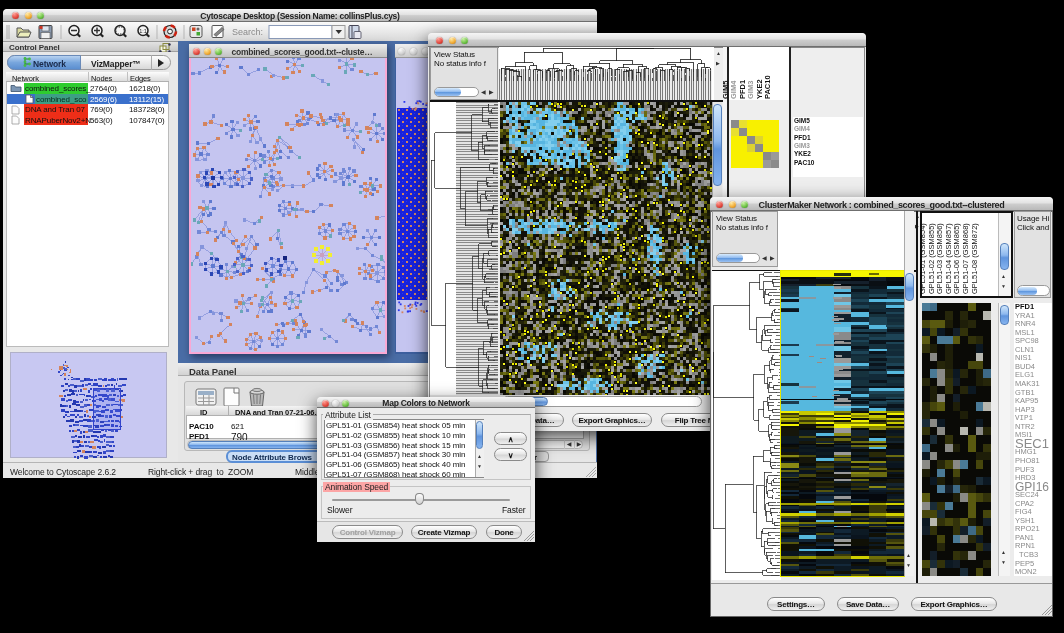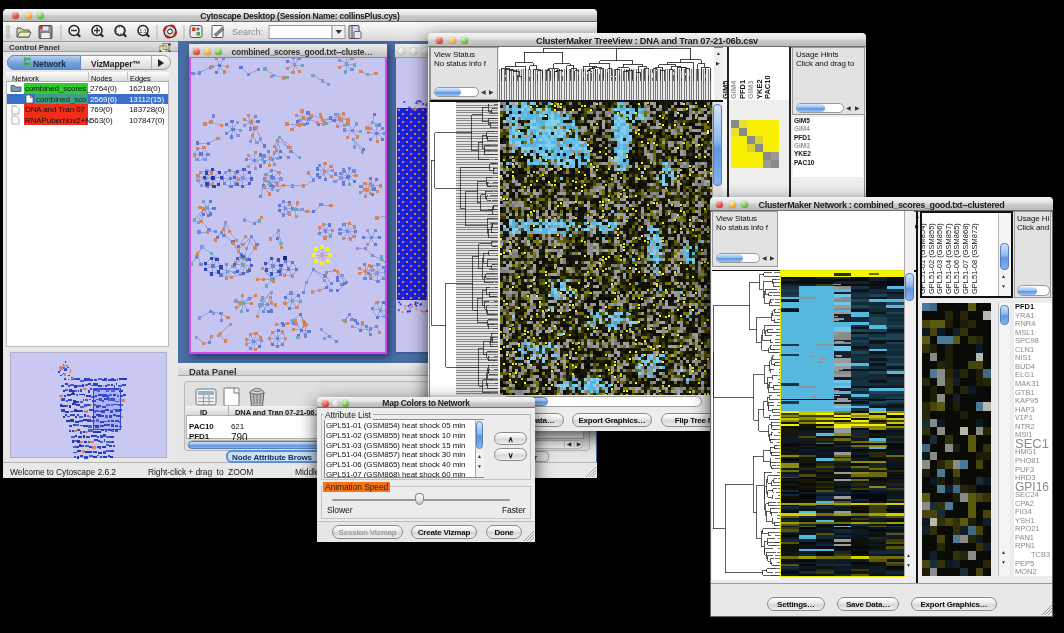--- a/index.html
+++ b/index.html
@@ -192,21 +192,21 @@
     <div class="ptext" style="left:53px;top:68.5px;font-size:10px">790</div>
 <div class="abs" style="left:9px;top:77px;width:396px;height:9px;background:#f4f4f4;border:1px solid #bbb;border-radius:5px"></div>
 <div class="bluethumb" style="left:10px;top:77.5px;width:342px;height:8px"></div>
 <div class="abs" style="left:386px;top:77px;width:9px;height:9px;border-left:1px solid #ccc;font-size:6px;color:#333;text-align:center;line-height:9px">◀</div>
 <div class="abs" style="left:396px;top:77px;width:9px;height:9px;border-left:1px solid #ccc;font-size:6px;color:#333;text-align:center;line-height:9px">▶</div>
 <div class="abs" style="left:349px;top:88px;width:22px;height:11px;background:#e0e0e0;border:1px solid #999;border-radius:4px"></div>
 <div class="ptext" style="left:356px;top:90px;font-size:8px;font-weight:bold">r</div>
 <div class="abs" style="left:48px;top:87px;width:104px;height:13px;background:#cadef6;border:2px solid #5b8fd6;border-radius:6px"></div>
 <div class="ptext" style="left:54px;top:90px;font-size:8px;font-weight:bold;color:#102a50">Node Attribute Brows</div>
 </div>
-<div class="abs" style="left:189px;top:44px;width:198px;height:310px;background:#d946ef;box-shadow:2px 3px 8px rgba(0,0,20,.5)">
+<div class="abs" style="left:189px;top:44px;width:198px;height:310px;background:#f9a8d4;box-shadow:2px 3px 8px rgba(0,0,20,.5)">
 <div class="tbar flat" style="border-radius:0;background:linear-gradient(180deg,#ececec,#c2c2c2);border-bottom:1px solid #888"></div>
 <div class="tl tlr" style="left:4px;top:4px"></div>
     <div class="tl tly" style="left:15px;top:4px"></div>
     <div class="tl tlg" style="left:26px;top:4px"></div>
 <div class="ttl" style="top:2.5px;left:14px;font-size:8.5px;color:#333">combined_scores_good.txt--cluste…</div>
 <div class="abs" style="left:2px;top:14px;width:194px;height:294px;background:#c5c5f0">
 <svg width="194" height="294" viewBox="0 0 194 294" style="position:absolute;left:0;top:0" shape-rendering="crispEdges">
         <path stroke="#8a96dc" stroke-width="0.8" fill="none" d="M2 15.4L8.2 14.9M8.2 14.9L19.6 9.5M28.8 7.5L36.8 8.5M28.8 7.5L33.5 14M28.8 7.5L25.6 14.8M28.8 7.5L20.9 8.4M28.8 7.5L25.8 0.1M28.8 7.5L32.2 0.2M50 9.7L57.7 16.1M57.7 16.1L67.5 11.7M74 11L82.5 17.1M82.5 17.1L80.1 18.7M82.5 17.1L92.1 20M92.1 20L95.9 19.7M103.8 6.8L111.7 7.8M103.8 6.8L108.1 13.5M103.8 6.8L101.9 14.5M103.8 6.8L96.7 10.5M103.8 6.8L96.5 3.4M103.8 6.8L102.3 -1.1M103.8 6.8L108 -0M122 17.4L131.1 22.9M131.1 22.9L137.7 26.4M155.6 5.9L163.5 6.9M155.6 5.9L161 11.8M155.6 5.9L154.8 13.9M155.6 5.9L148.6 9.8M155.6 5.9L148.5 2.2M155.6 5.9L155 -2.1M155.6 5.9L161 -0M170 13.3L176.2 16.7M176.2 16.7L184.9 15.6M6.3 84.9L17.2 85.8M17.2 85.8L27 80.2M41.9 71.1L49.8 72.2M41.9 71.1L46.9 77.4M41.9 71.1L40.2 79M41.9 71.1L35.1 75.4M41.9 71.1L35.2 66.7M41.9 71.1L41 63.2M41.9 71.1L46.1 64.3M64.9 69.7L69.6 81M69.6 81L73.3 88M64.9 69.7L59.3 83.6M64.9 69.7L61.1 77.2M61.1 77.2L66 84.4M88.5 79.4L83.1 88.2M83.1 88.2L89.2 99.3M88.5 79.4L99.9 93.1M99.9 93.1L108.6 99.4M88.5 79.4L99 89.2M108.6 62.2L117.6 61.1M117.6 61.1L126.4 64.2M126.4 64.2L127.5 66.1M126.4 64.2L132.8 66.8M132.8 66.8L143.6 62.1M143.6 62.1L149.2 61.8M161.1 72.8L169.1 73.3M161.1 72.8L166.1 79M161.1 72.8L156.2 79.1M161.1 72.8L153.2 71.9M161.1 72.8L156.9 66M161.1 72.8L165.2 65.9M185.5 75.6L193.5 75.4M185.5 75.6L191.4 81.1M185.5 75.6L186.3 83.6M185.5 75.6L179.7 81.2M185.5 75.6L177.6 74.5M185.5 75.6L179.6 70.2M185.5 75.6L185.2 67.6M185.5 75.6L191.3 70.1M14.6 120.7L22.6 120.6M22.6 120.6L20.7 125.8M14.6 120.7L19.9 126.6M19.9 126.6L16 128.5M14.6 120.7L16.2 128.5M16.2 128.5L10.6 127.6M14.6 120.7L10.4 127.5M10.4 127.5L7 123.4M14.6 120.7L6.9 122.8M6.9 122.8L7 117.9M14.6 120.7L7 117.9M7 117.9L10.6 113.7M14.6 120.7L9.6 114.4M9.6 114.4L16 112.8M14.6 120.7L15.9 112.8M15.9 112.8L20.7 115.5M14.6 120.7L20.1 114.9M20.1 114.9L22.6 120.7M39.3 120.4L47.3 121.2M47.3 121.2L45 126M39.3 120.4L45 126M45 126L39.3 128.4M39.3 120.4L39.9 128.4M39.9 128.4L33.7 126M39.3 120.4L33.2 125.5M33.2 125.5L31.3 120.4M39.3 120.4L31.3 120.4M31.3 120.4L33.7 114.7M39.3 120.4L34.1 114.4M34.1 114.4L39.3 112.4M39.3 120.4L38.8 112.4M38.8 112.4L45 114.7M39.3 120.4L45 114.8M45 114.8L47.3 120.4M63.5 102.5L71.4 101.4M63.5 102.5L69.4 108M63.5 102.5L64.6 110.5M63.5 102.5L57.7 108.1M63.5 102.5L55.5 101.6M63.5 102.5L57.3 97.4M63.5 102.5L64.1 94.6M63.5 102.5L69.3 97M82.4 128.3L92.8 127.8M92.8 127.8L86.8 132.3M92.8 127.8L101.7 127.4M101.7 127.4L101.4 128.2M101.7 127.4L112.5 127.9M112.5 127.9L122.4 121.9M122.4 121.9L117.4 114.9M133.6 113.5L141.6 112.6M133.6 113.5L140.2 118.1M133.6 113.5L134.5 121.4M133.6 113.5L128.7 119.7M133.6 113.5L126.5 117M133.6 113.5L126.1 110.9M133.6 113.5L128.8 107.1M133.6 113.5L133.9 105.5M133.6 113.5L140 108.6M157.1 118.6L165 117.4M157.1 118.6L163.5 123.4M157.1 118.6L158.5 126.4M157.1 118.6L152.3 124.9M157.1 118.6L149.5 120.8M157.1 118.6L149.7 115.7M157.1 118.6L152.7 111.9M157.1 118.6L158.6 110.7M157.1 118.6L162.9 113M181.3 128L189.3 127.9M181.3 128L186.8 133.7M181.3 128L179.1 135.7M181.3 128L174 131.3M181.3 128L173.7 125.4M181.3 128L179.5 120.2M181.3 128L185.7 121.3M12.2 151L17.6 157.4M12.2 151L10.5 163.3M10.5 163.3L17.9 171.8M12.2 151L3.5 162M12.2 151L7.1 164.4M34.6 164.6L33 177.4M33 177.4L41.9 183.9M34.6 164.6L32.1 171.3M32.1 171.3L26.6 179.8M34.6 164.6L38.5 173.4M38.5 173.4L45.5 182.7M34.6 164.6L30.4 174.3M30.4 174.3L24.2 181.9M53.8 162L63.7 165.5M63.7 165.5L68.5 163M63.7 165.5L70.6 159.3M87.3 172.1L86.2 180.1M86.2 180.1L90.1 189.1M87.3 172.1L90.1 185.4M87.3 172.1L79.7 181M105.3 151.6L115.9 153.6M115.9 153.6L122.5 153.1M122.5 153.1L130 146.7M130 146.7L140 147.6M156.6 173.3L164.6 173.7M164.6 173.7L162.8 178.5M156.6 173.3L162.9 178.3M162.9 178.3L158 181.2M156.6 173.3L159.1 180.9M159.1 180.9L152.6 180.2M156.6 173.3L152.7 180.3M152.7 180.3L149.1 176M156.6 173.3L148.9 175.2M148.9 175.2L149.1 170.6M156.6 173.3L148.9 171.3M148.9 171.3L152.6 166.4M156.6 173.3L152.9 166.2M152.9 166.2L158 165.4M156.6 173.3L158.1 165.4M158.1 165.4L162.8 168.2M156.6 173.3L163.4 169M163.4 169L164.6 173.3M180.3 179.5L188.3 179.8M180.3 179.5L184.2 186.5M180.3 179.5L176.4 186.5M180.3 179.5L172.3 179.4M180.3 179.5L176.8 172.3M180.3 179.5L184.7 172.8M10.9 189L6.4 196M6.4 196L10 206.6M10.9 189L5.6 198.9M5.6 198.9L0.2 205.9M10.9 189L20.2 195.6M20.2 195.6L25 200.6M30.2 217.3L40.1 219.5M40.1 219.5L49.3 216.3M49.3 216.3L56.3 213.6M56.3 213.6L58.4 210.1M71.3 210.6L82.6 223.2M71.3 210.6L82.1 221.5M82.1 221.5L75.4 227.9M97.7 211L105.6 211.4M105.6 211.4L101.7 218M97.7 211L101.8 217.9M101.8 217.9L93.7 218M97.7 211L93.1 217.6M93.1 217.6L89.7 211M97.7 211L89.7 211.4M89.7 211.4L93.7 204.1M97.7 211L94.5 203.7M94.5 203.7L101.7 204.1M97.7 211L101.8 204.2M101.8 204.2L105.7 211M122.4 211.6L133.7 222.4M133.7 222.4L140 232.2M122.4 211.6L133.9 217.9M133.9 217.9L140.7 225.6M122.4 211.6L115.2 224.2M115.2 224.2L112.7 234.5M146.7 213.1L146.5 221.9M146.7 213.1L146.4 219.4M146.4 219.4L151 226.4M146.7 213.1L153.8 225.2M146.7 213.1L155.4 224.1M155.4 224.1L146.5 232.7M166.4 190.8L174.4 190.8M174.4 190.8L181.8 197.6M181.8 197.6L190.1 201.8M190.1 201.8L195.2 205.5M195.2 205.5L190.1 198.9M8.8 259.9L19.6 253.1M19.6 253.1L22.6 255.8M19.6 253.1L30 255.7M30 255.7L30.2 262.1M30 255.7L37 259.7M52.5 245.7L60.5 245.4M52.5 245.7L56.8 252.4M52.5 245.7L50.3 253.4M52.5 245.7L45.6 249.7M52.5 245.7L45 242.9M52.5 245.7L51.4 237.8M52.5 245.7L58.2 240.1M76.2 246.4L84.2 246.9M76.2 246.4L80.8 253M76.2 246.4L72.2 253.3M76.2 246.4L68.2 246.9M76.2 246.4L71.4 240M76.2 246.4L79.6 239.1M101.4 242.9L109.4 243.1M109.4 243.1L106.4 249.1M101.4 242.9L106 249.5M106 249.5L99.7 250.7M101.4 242.9L98.6 250.4M98.6 250.4L94.2 246.3M101.4 242.9L93.9 245.6M93.9 245.6L94.2 239.4M101.4 242.9L94.1 239.8M94.1 239.8L99.7 235.1M101.4 242.9L100 235M100 235L106.4 236.6M101.4 242.9L107.1 237.2M107.1 237.2L109.4 242.9M121.1 234L128.1 232.2M128.1 232.2L135.8 229.7M152.6 262.7L158.2 256.6M158.2 256.6L154.3 262.9M158.2 256.6L164.7 262.8M189.1 251.9L197.1 253M197.1 253L193.1 258.8M189.1 251.9L193.1 258.8M193.1 258.8L185.1 258.8M189.1 251.9L186.2 259.3M186.2 259.3L181.1 251.9M189.1 251.9L181.2 250.7M181.2 250.7L185.1 245M189.1 251.9L186 244.5M186 244.5L193.1 245M189.1 251.9L192.4 244.6M192.4 244.6L197.1 251.9M5.4 279.3L12.8 285.5M12.8 285.5L18.1 284.4M18.1 284.4L20.7 278.7M39.1 266.6L29.3 275.5M29.3 275.5L34.1 283M39.1 266.6L27.6 277.1M62.8 283.4L70.8 282.4M70.8 282.4L69 288.6M62.8 283.4L68.8 288.8M68.8 288.8L64.2 291.3M62.8 283.4L64.2 291.3M64.2 291.3L58.8 290.4M62.8 283.4L59.6 290.7M59.6 290.7L55.3 286.2M62.8 283.4L55.4 286.3M55.4 286.3L55.3 280.7M62.8 283.4L55.1 281.3M55.1 281.3L58.8 276.5M62.8 283.4L59.4 276.2M59.4 276.2L64.2 275.6M62.8 283.4L65 275.7M65 275.7L69 278.3M62.8 283.4L69.6 279.1M69.6 279.1L70.8 283.4M86.5 280.3L94.5 280.1M94.5 280.1L92.2 286M86.5 280.3L91.3 286.7M91.3 286.7L86.5 288.3M86.5 280.3L86.8 288.3M86.8 288.3L80.9 286M86.5 280.3L81.3 286.3M81.3 286.3L78.5 280.3M86.5 280.3L78.5 280.6M78.5 280.6L80.9 274.7M86.5 280.3L81.1 274.4M81.1 274.4L86.5 272.3M86.5 280.3L87.2 272.3M87.2 272.3L92.2 274.7M86.5 280.3L91.4 274M91.4 274L94.5 280.3M110.1 272.2L118 273.3M110.1 272.2L114.8 278.6M110.1 272.2L107 279.6M110.1 272.2L102.2 271.1M110.1 272.2L105.2 265.9M110.1 272.2L113.2 264.8M130.2 271.5L138.3 278.1M138.3 278.1L133.7 280.4M138.3 278.1L145.1 283.8M161.5 268.8L169.8 272.1M169.8 272.1L171.7 265M169.8 272.1L179.4 270.9M179.4 270.9L185.8 268.2M185.8 268.2L188.1 274.4M103.9 151.5L110.9 151.6M103.9 151.5L105.7 158.3M103.9 151.5L97.7 154.7M103.9 151.5L98.7 146.8M103.9 151.5L106.4 144.9M134.6 172.9L141.6 172.6M141.6 172.6L139 178.4M134.6 172.9L139.6 177.9M139.6 177.9L133.1 179.7M134.6 172.9L134 179.9M134 179.9L128.3 175.9M134.6 172.9L128.3 175.8M128.3 175.8L128.3 169.9M134.6 172.9L128.4 169.7M128.4 169.7L133.1 166.1M134.6 172.9L132.2 166.3M132.2 166.3L139 167.4M134.6 172.9L138.3 167M138.3 167L141.6 172.9M72.4 127.8L78.1 135.9M72.4 127.8L69.7 138.8M109.8 256.1L101.1 262.5M101.1 262.5L92.3 267.8M109.8 256.1L114 267.3M114 267.3L107.1 277.3M109.8 256.1L112.5 263.8M109.8 256.1L115.1 266.8M115.1 266.8L114.4 276.3M132 62.6L139.4 59.9M139.4 59.9L133.4 64.1M139.4 59.9L148.4 59.9M148.4 59.9L145 56.1M86.7 82.1L89.6 93.3M89.6 93.3L97.1 99.4M86.7 82.1L85.4 92.6M85.4 92.6L81.3 101.1M86.7 82.1L97.5 89.8M80.2 234.2L70.8 242.3M80.2 234.2L80.6 244.1M80.2 234.2L71 246.4M71 246.4L77.6 253.4M80.2 234.2L69.4 248M69.4 248L66.4 258.4M78.2 125L85.2 124.8M85.2 124.8L80.4 131.7M78.2 125L81.3 131.4M81.3 131.4L72.6 129.1M78.2 125L73.2 129.8M73.2 129.8L72.6 120.9M78.2 125L73.2 120.2M73.2 120.2L80.4 118.4M78.2 125L80.2 118.3M80.2 118.3L85.2 125M79.6 100.3L86.6 100.7M79.6 100.3L83.2 106.3M79.6 100.3L78.1 107.1M79.6 100.3L73.6 103.9M79.6 100.3L73 98M79.6 100.3L77.2 93.7M79.6 100.3L83.7 94.7M54.8 178.2L47.8 188.3M47.8 188.3L50.2 199.8M54.8 178.2L64 189.9M64 189.9L55.9 201.5M60.7 178.7L55.5 190.7M55.5 190.7L53.8 200.6M60.7 178.7L51.9 186.3M51.9 186.3L47.1 193.1M60.7 178.7L66 186.8M36.1 213.7L43.1 214.1M36.1 213.7L40.1 219.4M36.1 213.7L35.1 220.6M36.1 213.7L29.9 217M36.1 213.7L29.9 210.4M36.1 213.7L35.3 206.7M36.1 213.7L41.1 208.8M112.1 59.9L119.1 59.6M112.1 59.9L116.8 65.1M112.1 59.9L110 66.6M112.1 59.9L106.3 63.8M112.1 59.9L105.7 57.2M112.1 59.9L110.9 53M112.1 59.9L117 54.9M66.5 221.6L72.4 221.6M72.4 221.6L80.3 221.1M80.3 221.1L80.7 220.7M80.3 221.1L89.7 216.4M49 245L57.8 241.2M57.8 241.2L64.1 237.5M94.7 150.4L101.6 150.6M101.6 150.6L99 155.8M94.7 150.4L98.5 156.2M98.5 156.2L93.1 157.2M94.7 150.4L92.3 157M92.3 157L88.3 153.4M94.7 150.4L88.1 152.7M88.1 152.7L88.3 147.3M94.7 150.4L88.3 147.5M88.3 147.5L93.1 143.5M94.7 150.4L92.1 143.8M92.1 143.8L99 144.9M94.7 150.4L98.3 144.4M98.3 144.4L101.7 150.4M160.9 261.7L166.4 265.5M166.4 265.5L175.1 268.5M175.1 268.5L179.7 276.4M174.6 213.1L181.5 212.5M174.6 213.1L179.7 217.9M174.6 213.1L173.9 220.1M174.6 213.1L168.1 215.7M174.6 213.1L168.2 210.3M174.6 213.1L173.8 206.2M174.6 213.1L178.4 207.3M162.8 81.4L163.4 89M162.8 81.4L171.7 94.7M162.8 81.4L172.4 91.8M42.8 185.7L50.6 199.4M50.6 199.4L43.3 208.7M42.8 185.7L50.4 196.7M50.4 196.7L44.1 204.7M135.8 214.2L143.7 212.4M143.7 212.4L150.9 217.8M85.6 266.5L91.6 265.5M91.6 265.5L96.7 265.2M96.7 265.2L102.2 265.7M102.2 265.7L104 262.7M14 66L20 63.9M20 63.9L22.2 57.9M20 63.9L30.4 67.6M30.4 67.6L30.5 67.1M10 96L17 96.2M17 96.2L13.5 102.1M10 96L14 101.8M14 101.8L6.5 102.1M10 96L5.9 101.7M5.9 101.7L3 96M10 96L3.1 96.9M3.1 96.9L6.5 89.9M10 96L6.1 90.2M6.1 90.2L13.5 89.9M10 96L12.9 89.6M12.9 89.6L17 96M16 150L23 150.4M16 150L19.8 155.9M16 150L12.8 156.2M16 150L9 149.6M16 150L12.7 143.8M16 150L19.1 143.7M8 174L16.2 174.2M16.2 174.2L24.6 173.5M150 62L157 61.9M157 61.9L153.5 68.1M150 62L153.8 67.8M153.8 67.8L146.5 68.1M150 62L146.6 68.1M146.6 68.1L143 62M150 62L143 62.7M143 62.7L146.5 55.9M150 62L145.9 56.3M145.9 56.3L153.5 55.9M150 62L152.6 55.5M152.6 55.5L157 62M176 70L181.4 64.1M181.4 64.1L183.3 56.7M181.4 64.1L188.2 66.9M120 58L130.1 59.7M130.1 59.7L129.7 56.8M130.1 59.7L135.7 65.1M60 64L67 63.8M60 64L63.5 70.1M60 64L59.2 71M60 64L53.7 67.1M60 64L53.4 61.6M60 64L57.5 57.5M60 64L64.1 58.3M96 66L106.5 66.2M106.5 66.2L100.9 71.3M106.5 66.2L112.9 66.2M112.9 66.2L108.3 67.1M176 132L182.9 131M176 132L181.1 136.8M176 132L174.4 138.8M176 132L169.4 134.2M176 132L170 128.4M176 132L174.2 125.2M176 132L179.6 126M186 160L196.9 157.4M196.9 157.4L205.7 161.2M150 120L156.9 119.1M150 120L152.7 126.5M150 120L143.9 123.5M150 120L144.3 115.9M150 120L152.9 113.6M22 120L30.5 119.3M30.5 119.3L28 126M22 120L27.7 126.3M27.7 126.3L22 128.5M22 120L23 128.4M23 128.4L16 126M22 120L16 126M16 126L13.5 120M22 120L13.5 119.5M13.5 119.5L16 114M22 120L15.2 114.9M15.2 114.9L22 111.5M22 120L21.1 111.5M21.1 111.5L28 114M22 120L28.4 114.4M28.4 114.4L30.5 120M22 208L29.9 209M29.9 209L27 214.3M22 208L27.3 214M27.3 214L20.2 215.8M22 208L20.8 215.9M20.8 215.9L14.8 211.5M22 208L14.7 211.2M14.7 211.2L14.8 204.5M22 208L14.4 205.6M14.4 205.6L20.2 200.2M22 208L20.7 200.1M20.7 200.1L27 201.7M22 208L26 201.1M26 201.1L30 208M52 207L60.5 207.1M60.5 207.1L58 213M52 207L58.3 212.7M58.3 212.7L52 215.5M52 207L52.6 215.5M52.6 215.5L46 213M52 207L46.5 213.5M46.5 213.5L43.5 207M52 207L43.5 206.1M43.5 206.1L46 201M52 207L46.1 200.8M46.1 200.8L52 198.5M52 207L51.9 198.5M51.9 198.5L58 201M52 207L58.3 201.3M58.3 201.3L60.5 207M82 208L90 207.3M90 207.3L87 214.3M82 208L87.9 213.4M87.9 213.4L80.2 215.8M82 208L80.7 215.9M80.7 215.9L74.8 211.5M82 208L75.1 212M75.1 212L74.8 204.5M82 208L74.5 205.2M74.5 205.2L80.2 200.2M82 208L80.6 200.1M80.6 200.1L87 201.7M82 208L87.1 201.9M87.1 201.9L90 208M52 120L60.5 120.9M60.5 120.9L58 126M52 120L58.6 125.3M58.6 125.3L52 128.5M52 120L51.3 128.5M51.3 128.5L46 126M52 120L46.6 126.6M46.6 126.6L43.5 120M52 120L43.5 119.7M43.5 119.7L46 114M52 120L46.2 113.8M46.2 113.8L52 111.5M52 120L52.9 111.5M52.9 111.5L58 114M52 120L58.2 114.2M58.2 114.2L60.5 120M82 120L90 120.9M90 120.9L87 126.3M82 120L86.6 126.5M86.6 126.5L80.2 127.8M82 120L80 127.7M80 127.7L74.8 123.5M82 120L74.5 122.8M74.5 122.8L74.8 116.5M82 120L75 116.2M75 116.2L80.2 112.2M82 120L80.4 112.2M80.4 112.2L87 113.7M82 120L87.9 114.5M87.9 114.5L90 120M186 215L194.4 213.8M194.4 213.8L192 221M186 215L192.6 220.4M192.6 220.4L186 223.5M186 215L186.9 223.5M186.9 223.5L180 221M186 215L179.5 220.5M179.5 220.5L177.5 215M186 215L177.5 215.3M177.5 215.3L180 209M186 215L180.6 208.4M180.6 208.4L186 206.5M186 215L186.9 206.5M186.9 206.5L192 209M186 215L192.2 209.2M192.2 209.2L194.5 215"></path>
         <path stroke="#b0a0d0" stroke-width="0.8" fill="none" d="M131 197L139 197M131 197L136.7 202.7M131 197L131 205M131 197L125.3 202.7M131 197L123 197M131 197L125.3 191.3M131 197L131 189M131 197L136.7 191.3"></path>
         <path fill="#7388d6" d="M0.4 13.8h3.2v3.2h-3.2zM56.1 14.5h3.2v3.2h-3.2zM159.4 10.2h3.2v3.2h-3.2zM33.5 73.8h3.2v3.2h-3.2zM98.3 91.5h3.2v3.2h-3.2zM107 60.6h3.2v3.2h-3.2zM116 59.5h3.2v3.2h-3.2zM147.6 60.2h3.2v3.2h-3.2zM151.6 70.3h3.2v3.2h-3.2zM191.9 73.8h3.2v3.2h-3.2zM189.7 68.5h3.2v3.2h-3.2zM43.4 124.4h3.2v3.2h-3.2zM61.9 100.9h3.2v3.2h-3.2zM53.9 100h3.2v3.2h-3.2zM148.1 114.1h3.2v3.2h-3.2zM151.1 110.3h3.2v3.2h-3.2zM161.3 111.4h3.2v3.2h-3.2zM31.4 175.8h3.2v3.2h-3.2zM128.4 145.1h3.2v3.2h-3.2zM147.3 169.7h3.2v3.2h-3.2zM120.8 210h3.2v3.2h-3.2zM172.8 189.2h3.2v3.2h-3.2zM180.2 196h3.2v3.2h-3.2zM28.4 254.1h3.2v3.2h-3.2zM55.2 250.8h3.2v3.2h-3.2zM74.6 244.8h3.2v3.2h-3.2zM61.2 281.8h3.2v3.2h-3.2zM58 289.1h3.2v3.2h-3.2zM136.7 276.5h3.2v3.2h-3.2zM143.5 282.2h3.2v3.2h-3.2zM177.8 269.3h3.2v3.2h-3.2zM184.2 266.6h3.2v3.2h-3.2zM133 171.3h3.2v3.2h-3.2zM112.8 274.7h3.2v3.2h-3.2zM131.8 62.5h3.2v3.2h-3.2zM95.5 97.8h3.2v3.2h-3.2zM79.7 99.5h3.2v3.2h-3.2zM71.6 118.6h3.2v3.2h-3.2zM71.4 96.4h3.2v3.2h-3.2zM75.6 92.1h3.2v3.2h-3.2zM59.1 177.1h3.2v3.2h-3.2zM41.5 212.5h3.2v3.2h-3.2zM33.7 205.1h3.2v3.2h-3.2zM93.1 148.8h3.2v3.2h-3.2zM90.7 155.4h3.2v3.2h-3.2zM159.3 260.1h3.2v3.2h-3.2zM20.6 56.3h3.2v3.2h-3.2zM15.4 94.6h3.2v3.2h-3.2zM6.4 172.4h3.2v3.2h-3.2zM186.6 65.3h3.2v3.2h-3.2zM57.6 69.4h3.2v3.2h-3.2zM111.3 64.6h3.2v3.2h-3.2zM151.3 112h3.2v3.2h-3.2zM78.8 110.6h3.2v3.2h-3.2z"></path>
@@ -280,21 +280,20 @@
 <rect x="1.9" y="251.3" width="1.8" height="1.8" fill="#2a36ee"></rect>
 <rect x="26.8" y="252.4" width="1.8" height="1.8" fill="#d4845e"></rect>
 </svg>
 </div>
   </div>
 <div class="win" style="left:428px;top:33px;width:438px;height:398px;border-radius:5px 5px 0 0">
 <div class="tbar" style="height:14px"></div>
 <div class="tl tlr" style="left:8.0px;top:3.5px"></div>
     <div class="tl tly" style="left:20.5px;top:3.5px"></div>
     <div class="tl tlg" style="left:33.0px;top:3.5px"></div>
-<div class="ttl" style="top:2.5px;font-size:9.3px">ClusterMaker TreeView : DNA and Tran 07-21-06b.csv</div>
 <div class="abs" style="left:1px;top:14px;width:436px;height:384px;background:#eeeeee;border:1px solid #888"></div>
 <div class="panel" style="left:2px;top:14px;width:68px;height:53px;background:#e2e2e2">
 <div class="ptext" style="left:3px;top:2px;font-size:8px">View Status</div>
 <div class="ptext" style="left:3px;top:11px;font-size:8px">No status info f</div>
 <div class="slider" style="left:3px;top:39px;width:45px;height:10px"></div>
 <div class="sliderpill" style="left:4px;top:40px;width:26px;height:8px"></div>
 <div class="sarrow" style="left:50px;top:41px">◀</div>
       <div class="sarrow" style="left:58px;top:41px">▶</div>
 </div>
 <div class="abs" style="left:71px;top:14px;width:215px;height:53px;background:#fff">
@@ -401,28 +400,20 @@
         <rect x="40.0" y="32.0" width="8.0" height="8.0" fill="#9a9a9a"></rect>
         <rect x="0.0" y="40.0" width="8.0" height="8.0" fill="#f8f000"></rect>
         <rect x="8.0" y="40.0" width="8.0" height="8.0" fill="#f8f000"></rect>
         <rect x="16.0" y="40.0" width="8.0" height="8.0" fill="#f8f000"></rect>
         <rect x="24.0" y="40.0" width="8.0" height="8.0" fill="#f8f000"></rect>
         <rect x="32.0" y="40.0" width="8.0" height="8.0" fill="#9a9a9a"></rect>
         <rect x="40.0" y="40.0" width="8.0" height="8.0" fill="#8a8a8a"></rect>
       </svg>
 </div>
 <div class="abs" style="left:361px;top:14px;width:2px;height:384px;background:#222"></div>
-<div class="panel" style="left:364px;top:14px;width:73px;height:68px;background:#e2e2e2">
-<div class="ptext" style="left:3px;top:2px;font-size:8px">Usage Hints</div>
-<div class="ptext" style="left:3px;top:11px;font-size:8px">Click and drag to</div>
-<div class="slider" style="left:3px;top:55px;width:48px;height:10px"></div>
-<div class="sliderpill" style="left:4px;top:56px;width:28px;height:8px"></div>
-<div class="sarrow" style="left:53px;top:57px">◀</div>
-      <div class="sarrow" style="left:62px;top:57px">▶</div>
-</div>
 <div class="abs" style="left:365px;top:84px;width:70px;height:60px;background:#fff">
 <div class="glbl" style="left:1px;top:0.0px;color:#111">GIM5</div>
 <div class="glbl" style="left:1px;top:8.3px;color:#999">GIM4</div>
 <div class="glbl" style="left:1px;top:16.6px;color:#111">PFD1</div>
 <div class="glbl" style="left:1px;top:24.9px;color:#999">GIM3</div>
 <div class="glbl" style="left:1px;top:33.2px;color:#111">YKE2</div>
 <div class="glbl" style="left:1px;top:41.5px;color:#111">PAC10</div>
 </div>
 <div class="abs" style="left:2px;top:362px;width:434px;height:36px;background:#ececec"></div>
 <div class="abs" style="left:74px;top:363px;width:200px;height:11px;background:#fff;border:1px solid #999;border-radius:6px"></div>
@@ -585,21 +576,21 @@
 <div class="abs" style="left:1px;top:162.5px;font-size:7.5px;color:#8a8a8a;white-space:nowrap;line-height:8.5px;font-family:'Liberation Sans',sans-serif">PUF3</div>
 <div class="abs" style="left:1px;top:171.0px;font-size:7.5px;color:#8a8a8a;white-space:nowrap;line-height:8.5px;font-family:'Liberation Sans',sans-serif">HRD3</div>
 <div class="abs" style="left:1px;top:179.6px;font-size:12px;color:#8a8a8a;white-space:nowrap;line-height:8.5px;font-family:'Liberation Sans',sans-serif">GPI16</div>
 <div class="abs" style="left:1px;top:188.1px;font-size:7.5px;color:#8a8a8a;white-space:nowrap;line-height:8.5px;font-family:'Liberation Sans',sans-serif">SEC24</div>
 <div class="abs" style="left:1px;top:196.7px;font-size:7.5px;color:#8a8a8a;white-space:nowrap;line-height:8.5px;font-family:'Liberation Sans',sans-serif">CPA2</div>
 <div class="abs" style="left:1px;top:205.2px;font-size:7.5px;color:#8a8a8a;white-space:nowrap;line-height:8.5px;font-family:'Liberation Sans',sans-serif">FIG4</div>
 <div class="abs" style="left:1px;top:213.8px;font-size:7.5px;color:#8a8a8a;white-space:nowrap;line-height:8.5px;font-family:'Liberation Sans',sans-serif">YSH1</div>
 <div class="abs" style="left:1px;top:222.3px;font-size:7.5px;color:#8a8a8a;white-space:nowrap;line-height:8.5px;font-family:'Liberation Sans',sans-serif">RPO21</div>
 <div class="abs" style="left:1px;top:230.9px;font-size:7.5px;color:#8a8a8a;white-space:nowrap;line-height:8.5px;font-family:'Liberation Sans',sans-serif">PAN1</div>
 <div class="abs" style="left:1px;top:239.4px;font-size:7.5px;color:#8a8a8a;white-space:nowrap;line-height:8.5px;font-family:'Liberation Sans',sans-serif">RPN1</div>
-<div class="abs" style="left:17px;top:248.0px;font-size:7.5px;color:#8a8a8a;white-space:nowrap;line-height:8.5px;font-family:'Liberation Sans',sans-serif">TCB3</div>
+<div class="abs" style="left:5px;top:248.0px;font-size:7.5px;color:#8a8a8a;white-space:nowrap;line-height:8.5px;font-family:'Liberation Sans',sans-serif">TCB3</div>
 <div class="abs" style="left:1px;top:256.5px;font-size:7.5px;color:#8a8a8a;white-space:nowrap;line-height:8.5px;font-family:'Liberation Sans',sans-serif">PEP5</div>
 <div class="abs" style="left:1px;top:265.1px;font-size:7.5px;color:#8a8a8a;white-space:nowrap;line-height:8.5px;font-family:'Liberation Sans',sans-serif">MON2</div>
 </div>
 <div class="abs" style="left:1px;top:386px;width:341px;height:33px;background:#e8e8e8;border-top:1px solid #999"></div>
 <div class="pill" style="left:57px;top:400px;width:58px;height:14px;font-size:8px;line-height:14px">Settings…</div>
 <div class="pill" style="left:127px;top:400px;width:62px;height:14px;font-size:8px;line-height:14px">Save Data…</div>
 <div class="pill" style="left:201px;top:400px;width:86px;height:14px;font-size:8px;line-height:14px">Export Graphics…</div>
 <svg class="abs" width="12" height="12" style="left:330px;top:406px" viewBox="0 0 12 12">
       <line x1="2" y1="12" x2="12" y2="2" stroke="#999"></line>
       <line x1="5" y1="12" x2="12" y2="5" stroke="#999"></line>
@@ -622,27 +613,27 @@
 <div class="abs" style="left:0;top:30.4px;font-size:8px;color:#111;white-space:nowrap;letter-spacing:-0.1px;font-family:'Liberation Sans',sans-serif">GPL51-04 (GSM857) heat shock 30 min</div>
 <div class="abs" style="left:0;top:40.2px;font-size:8px;color:#111;white-space:nowrap;letter-spacing:-0.1px;font-family:'Liberation Sans',sans-serif">GPL51-06 (GSM865) heat shock 40 min</div>
 <div class="abs" style="left:0;top:50.0px;font-size:8px;color:#111;white-space:nowrap;letter-spacing:-0.1px;font-family:'Liberation Sans',sans-serif">GPL51-07 (GSM868) heat shock 60 min</div>
 </div>
 <div class="abs" style="left:158px;top:23px;width:8.5px;height:57px;background:#f0f0f0;border-left:1px solid #aaa"></div>
 <div class="bluethumb" style="left:159px;top:23.5px;width:7px;height:28px;border-radius:3.5px"></div>
 <div class="sarrow" style="left:160px;top:56px;font-size:5px">▲</div>
     <div class="sarrow" style="left:160px;top:66px;font-size:5px">▼</div>
 <div class="pill" style="left:177px;top:35px;width:33px;height:13px;font-size:8px;line-height:13px">∧</div>
 <div class="pill" style="left:177px;top:51px;width:33px;height:13px;font-size:8px;line-height:13px">∨</div>
-<div class="ptext" style="left:6px;top:85px;font-size:8.5px;color:#222;background:#f97316;padding:0 2px;z-index:3">Animation Speed</div>
+<div class="ptext" style="left:6px;top:85px;font-size:8.5px;color:#222;background:#fca5a5;padding:0 2px;z-index:3">Animation Speed</div>
 <div class="abs" style="left:4px;top:89px;width:210px;height:33px;border:1px solid #c4c4c4"></div>
 <div class="abs" style="left:15px;top:102px;width:178px;height:2px;background:#9a9a9a;border-radius:1px"></div>
 <div class="abs" style="left:98px;top:96px;width:9px;height:12px;background:linear-gradient(180deg,#fdfdfd,#d0d0d0);border:1px solid #888;border-radius:4px 4px 50% 50%"></div>
 <div class="ptext" style="left:10px;top:108px;font-size:8.5px">Slower</div>
 <div class="ptext" style="left:185px;top:108px;font-size:8.5px">Faster</div>
 <div class="abs" style="left:0;top:124px;width:218px;height:21px;background:#e6e6e6;border-top:1px solid #bbb"></div>
-<div class="pill" style="left:15px;top:128px;width:71px;height:14px;font-size:8px;line-height:14px;color:#a0a0a0">Session Vizmap</div>
+<div class="pill" style="left:15px;top:128px;width:71px;height:14px;font-size:8px;line-height:14px;color:#a0a0a0">Control Vizmap</div>
 <div class="pill" style="left:94px;top:128px;width:66px;height:14px;font-size:8px;line-height:14px">Create Vizmap</div>
 <div class="pill" style="left:169px;top:128px;width:36px;height:14px;font-size:8px;line-height:14px">Done</div>
 <svg class="abs" width="11" height="11" style="left:206px;top:133px" viewBox="0 0 11 11">
       <line x1="1" y1="11" x2="11" y2="1" stroke="#999"></line>
       <line x1="4" y1="11" x2="11" y2="4" stroke="#999"></line>
       <line x1="7" y1="11" x2="11" y2="7" stroke="#999"></line>
     </svg>
 </div>
 </body></html>

